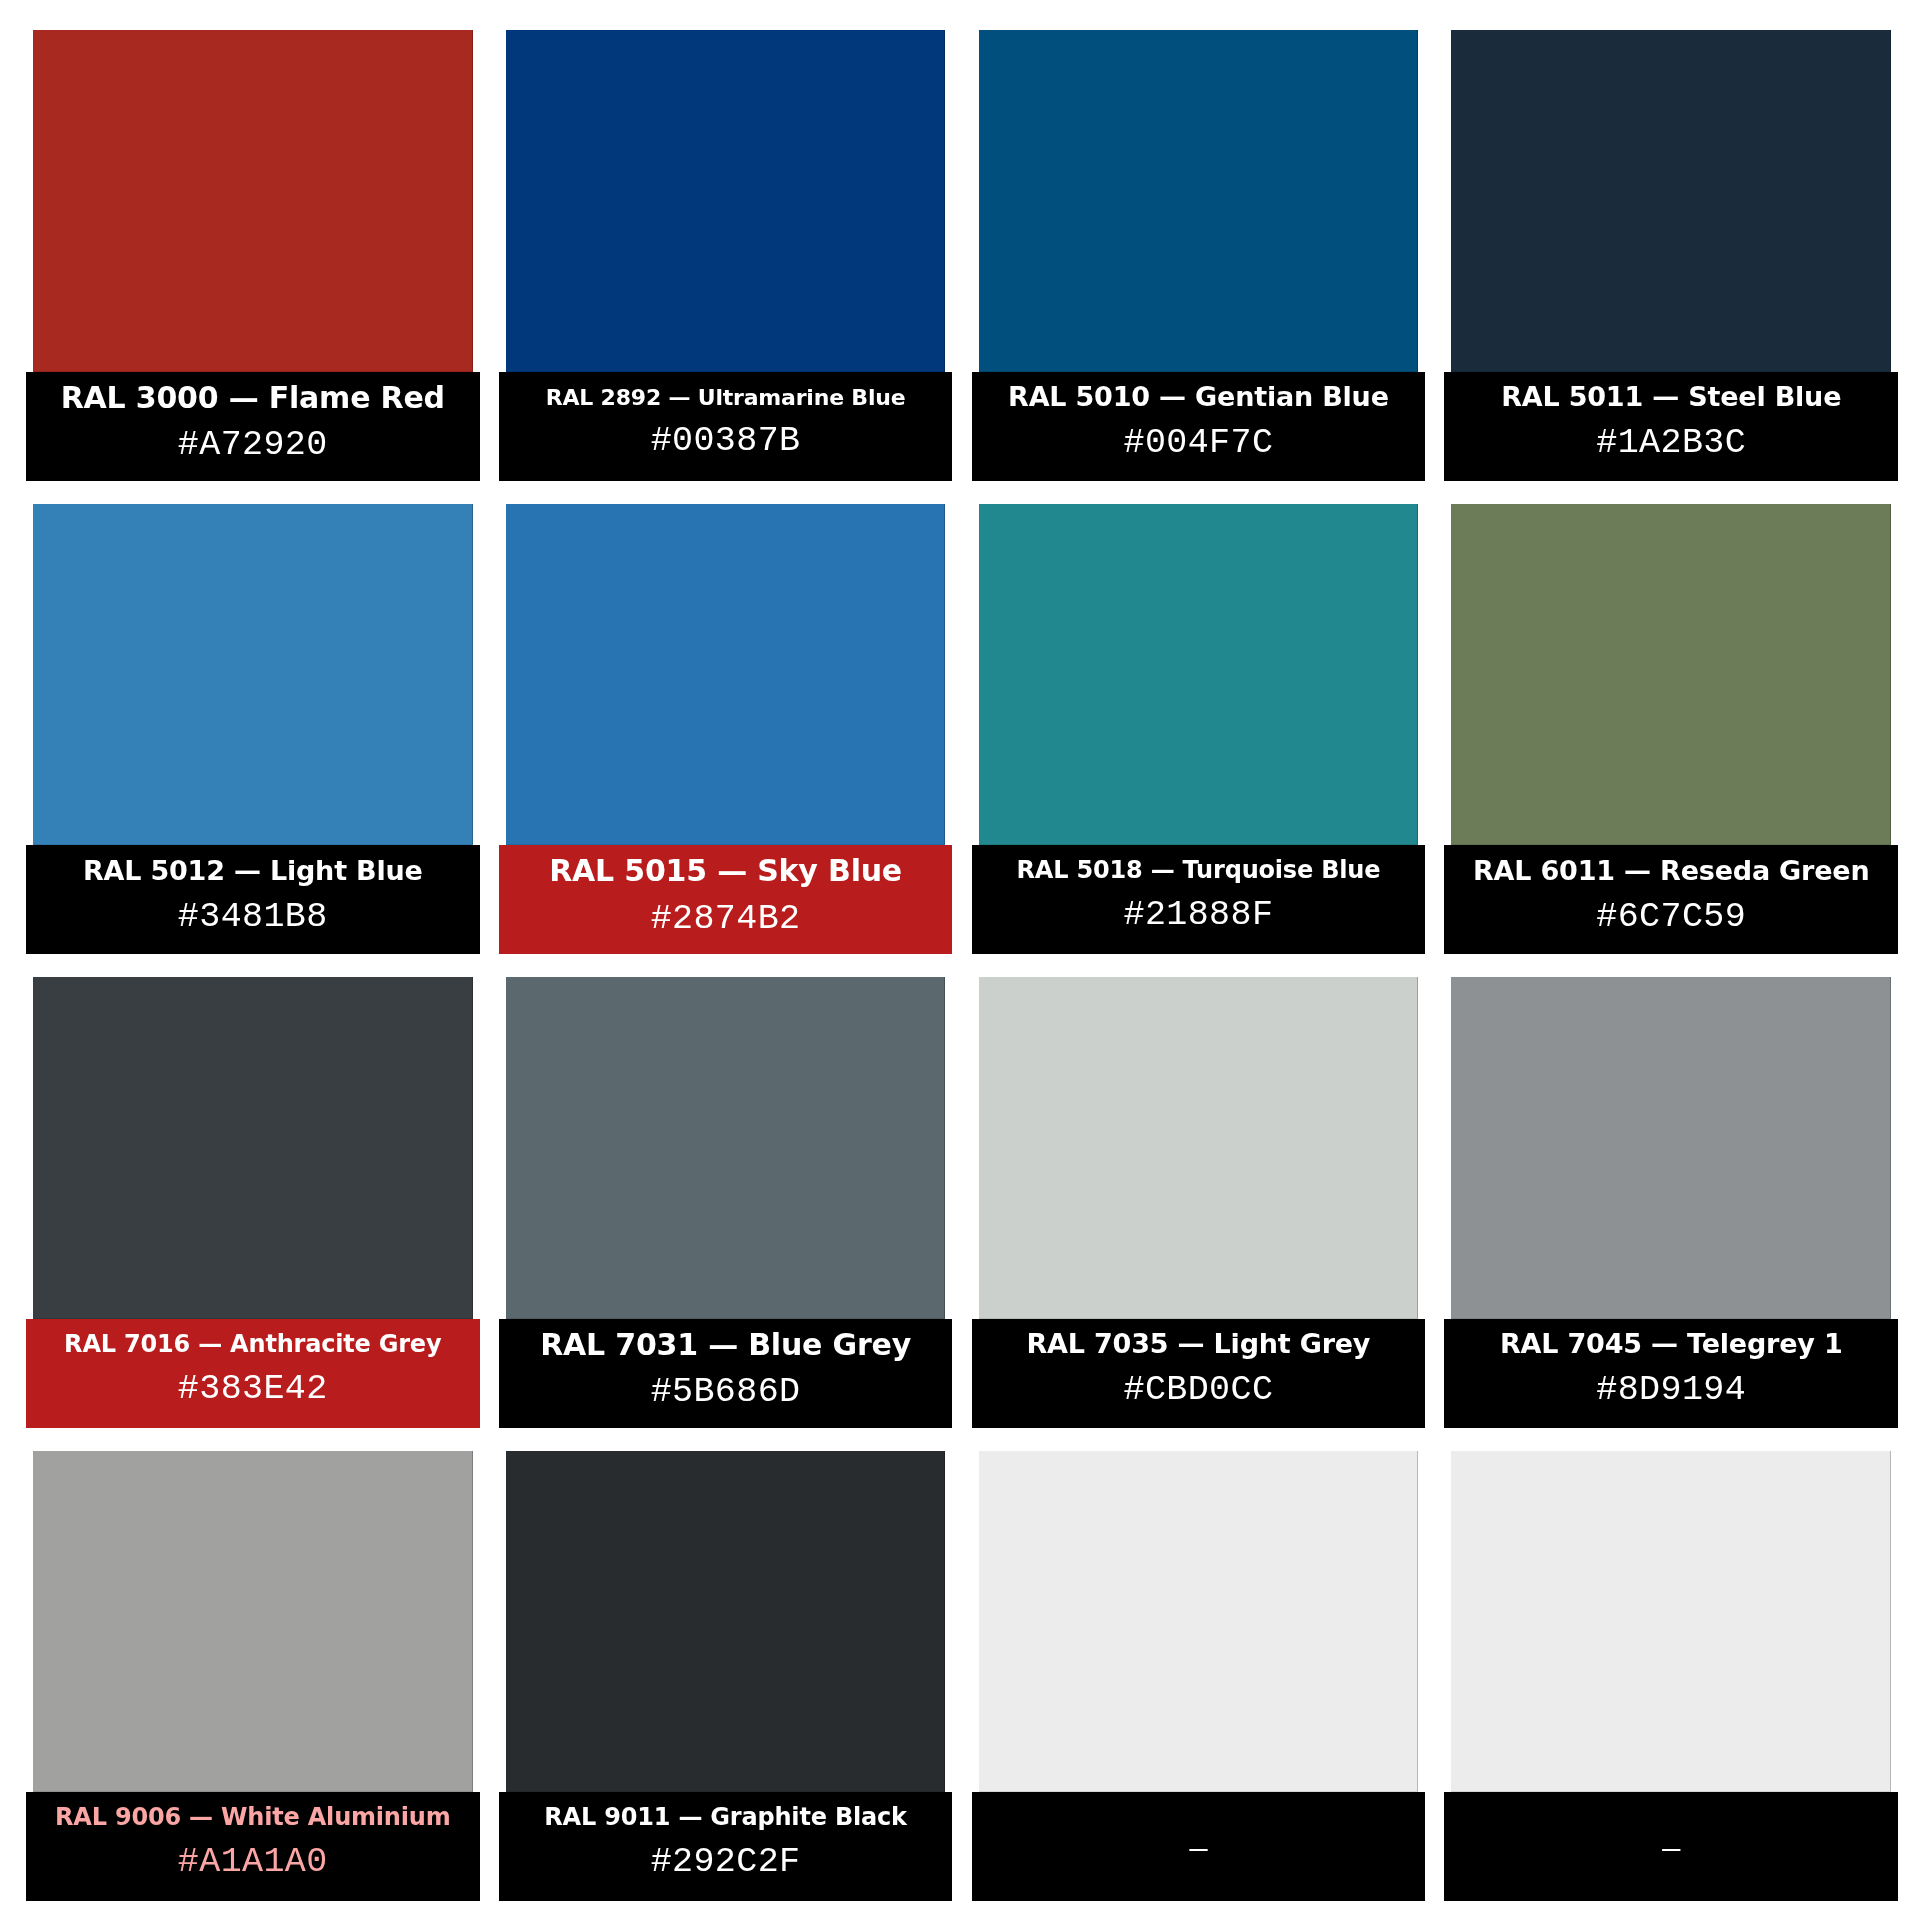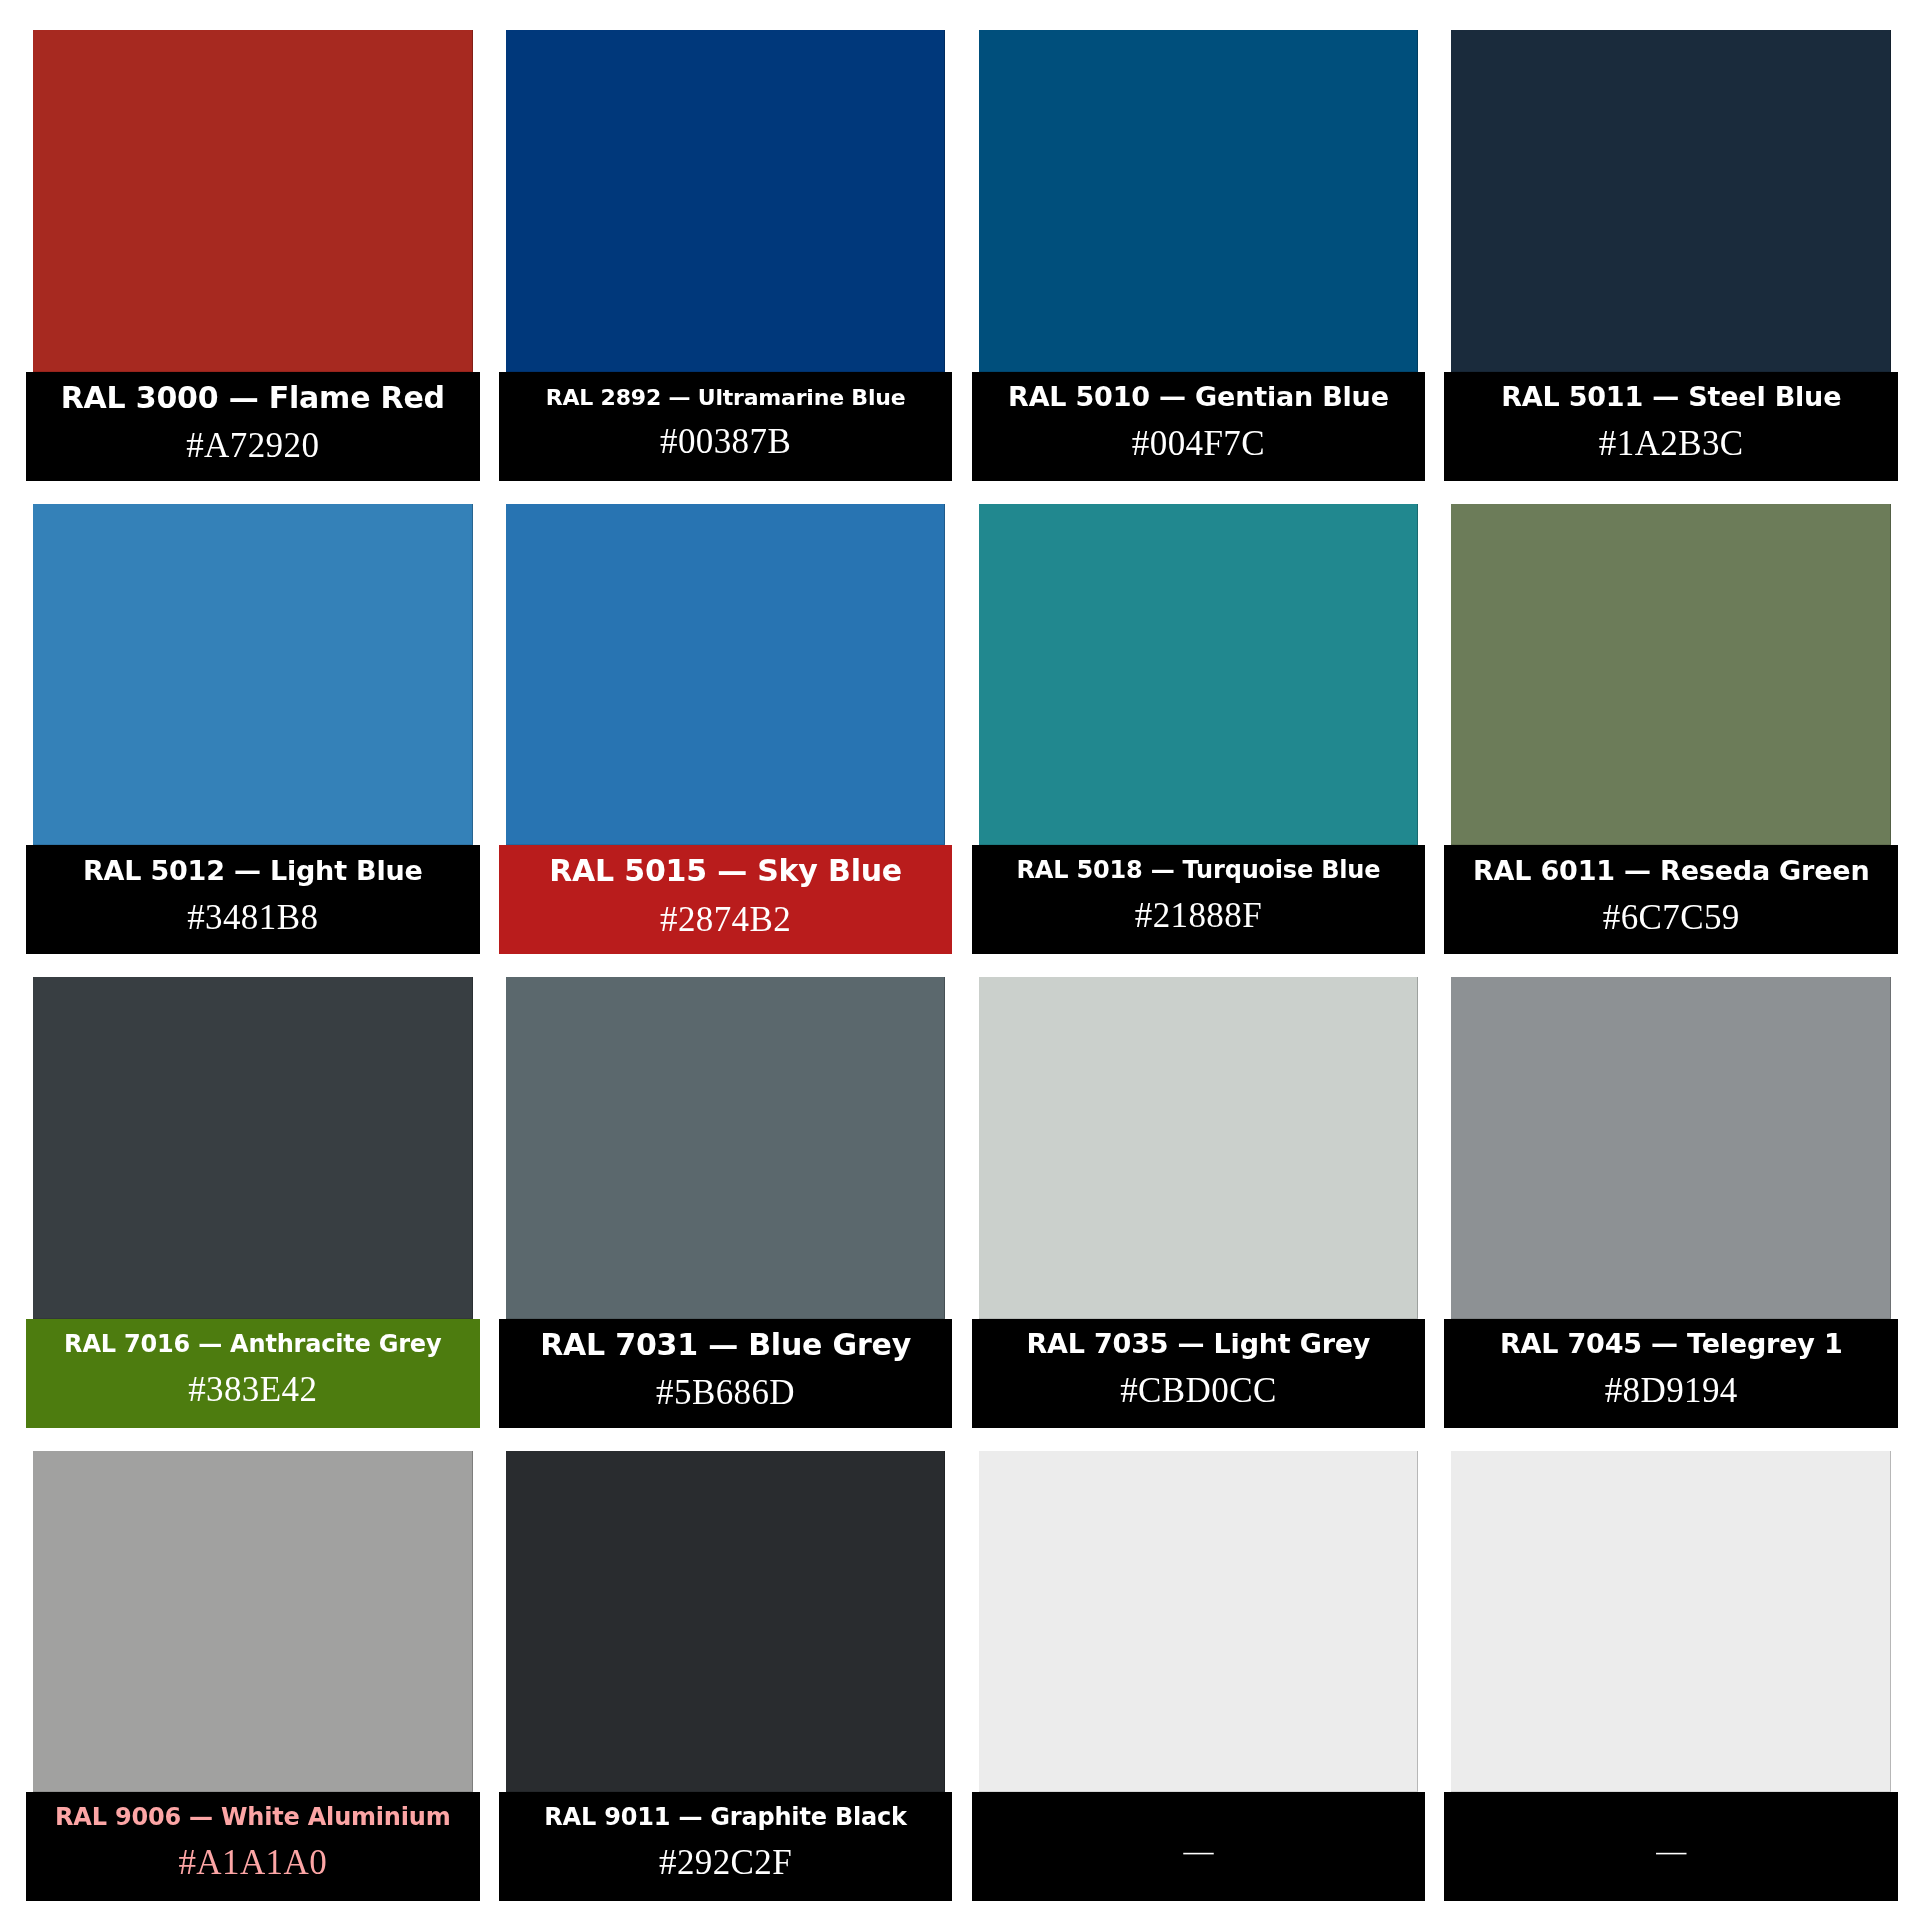--- a/index.html
+++ b/index.html
@@ -64,21 +64,21 @@
     text-align: center;
     letter-spacing: -0.2px;
     font-size: 30px;
   }
   
   .swatch-name.len-md { font-size: 27px; }
   .swatch-name.len-lg { font-size: 24px; }
   .swatch-name.len-xl { font-size: 22px; }
 
   .swatch-hex {
-    font-family: Liberation Serif, serif;
+    font-family: Liberation Mono, monospace;
     font-weight: normal;
     font-size: 35px;
     line-height: 1.12;
     letter-spacing: 0.4px;
     white-space: nowrap;
     text-align: left;
     margin-top: 13px;
   }
 
   .swatch-hex.is-empty {
@@ -141,21 +141,21 @@
     </div>
     <div class="swatch-cell">
       <div class="swatch-chip" style="background: rgb(108, 124, 89);"></div>
       <div class="swatch-caption" style="background: rgb(0, 0, 0); color: rgb(255, 255, 255);">
         <div class="swatch-name len-md">RAL 6011 — Reseda Green</div>
         <div class="swatch-hex">#6C7C59</div>
       </div>
     </div>
     <div class="swatch-cell">
       <div class="swatch-chip" style="background: rgb(56, 62, 66);"></div>
-      <div class="swatch-caption" style="background: #4d7c0f; color: rgb(255, 255, 255);">
+      <div class="swatch-caption" style="background: #b91c1c; color: rgb(255, 255, 255);">
         <div class="swatch-name len-lg">RAL 7016 — Anthracite Grey</div>
         <div class="swatch-hex">#383E42</div>
       </div>
     </div>
     <div class="swatch-cell">
       <div class="swatch-chip" style="background: rgb(91, 104, 109);"></div>
       <div class="swatch-caption" style="background: rgb(0, 0, 0); color: rgb(255, 255, 255);">
         <div class="swatch-name">RAL 7031 — Blue Grey</div>
         <div class="swatch-hex">#5B686D</div>
       </div>

